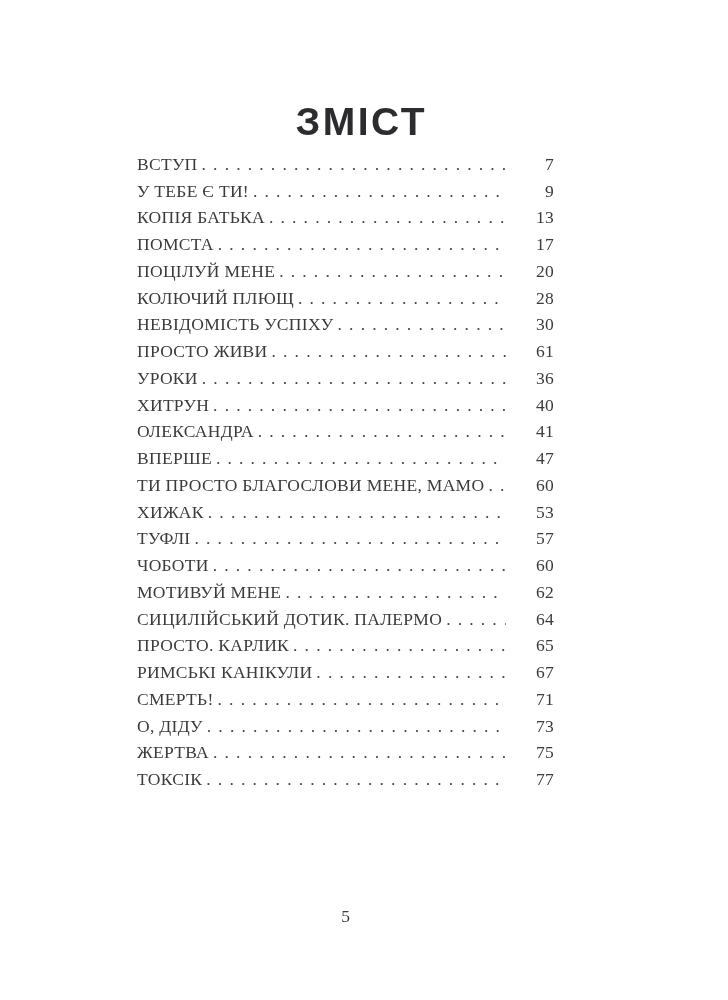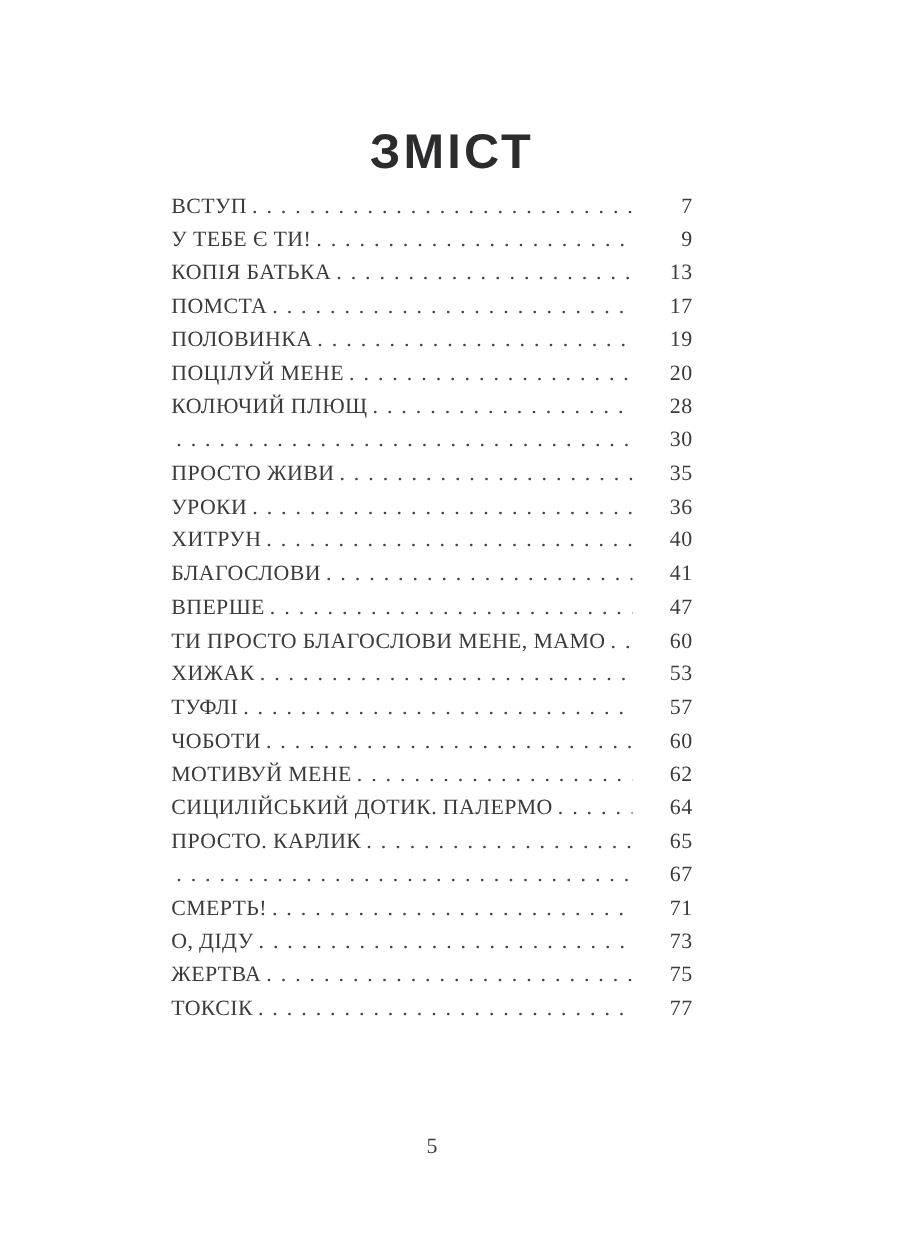--- a/index.html
+++ b/index.html
@@ -101,63 +101,59 @@
     <span class="dots"></span>
     <span class="num">13</span>
   </div>
 
   <div class="row">
     <span class="label">ПОМСТА</span>
     <span class="dots"></span>
     <span class="num">17</span>
   </div>
 
-  <div class="row">
-    <span class="label">ПОЛОВИНКА</span>
-    <span class="dots"></span>
-    <span class="num">19</span>
-  </div>
 
   <div class="row">
     <span class="label">ПОЦІЛУЙ МЕНЕ</span>
     <span class="dots"></span>
     <span class="num">20</span>
   </div>
 
   <div class="row">
     <span class="label">КОЛЮЧИЙ ПЛЮЩ</span>
     <span class="dots"></span>
     <span class="num">28</span>
   </div>
 
   <div class="row">
+    <span class="label">НЕВІДОМІСТЬ УСПІХУ</span>
     <span class="dots"></span>
     <span class="num">30</span>
   </div>
 
   <div class="row">
     <span class="label">ПРОСТО ЖИВИ</span>
     <span class="dots"></span>
-    <span class="num">35</span>
+    <span class="num">61</span>
   </div>
 
   <div class="row">
     <span class="label">УРОКИ</span>
     <span class="dots"></span>
     <span class="num">36</span>
   </div>
 
   <div class="row">
     <span class="label">ХИТРУН</span>
     <span class="dots"></span>
     <span class="num">40</span>
   </div>
 
   <div class="row">
-    <span class="label">БЛАГОСЛОВИ</span>
+    <span class="label">ОЛЕКСАНДРА</span>
     <span class="dots"></span>
     <span class="num">41</span>
   </div>
 
   <div class="row">
     <span class="label">ВПЕРШЕ</span>
     <span class="dots"></span>
     <span class="num">47</span>
   </div>
 
@@ -198,20 +194,21 @@
     <span class="num">64</span>
   </div>
 
   <div class="row">
     <span class="label">ПРОСТО. КАРЛИК</span>
     <span class="dots"></span>
     <span class="num">65</span>
   </div>
 
   <div class="row">
+    <span class="label">РИМСЬКІ КАНІКУЛИ</span>
     <span class="dots"></span>
     <span class="num">67</span>
   </div>
 
   <div class="row">
     <span class="label">СМЕРТЬ!</span>
     <span class="dots"></span>
     <span class="num">71</span>
   </div>
 

